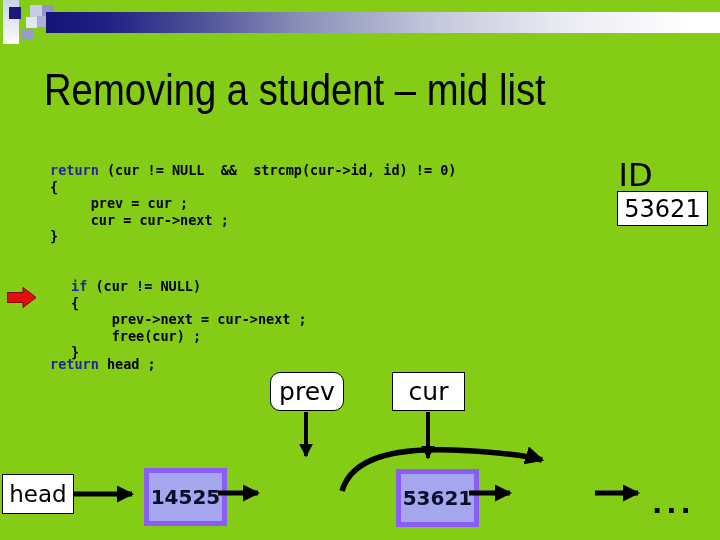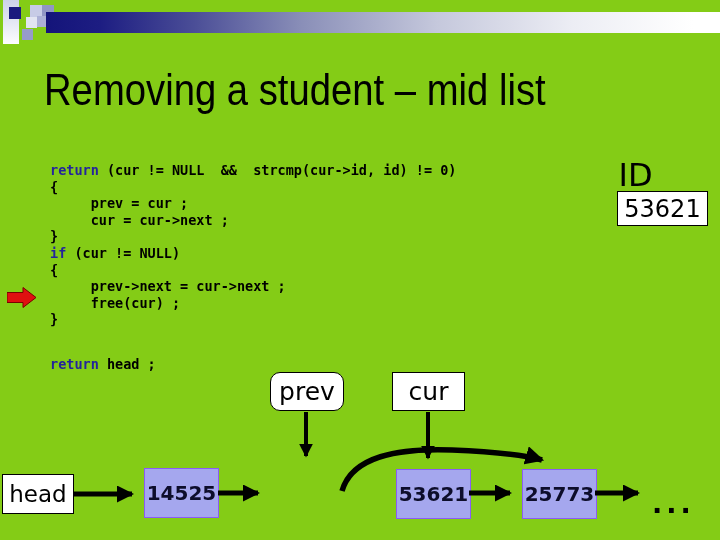--- a/index.html
+++ b/index.html
@@ -25,36 +25,36 @@
 
   
   .title { position:absolute; left:44px; top:64px; font-size:45px; color:#000;
            white-space:nowrap; transform:scaleX(.85); transform-origin:left top; }
 
   
   .code { position:absolute; left:50px; margin:0; color:#000;
           font-family:"DejaVu Sans Mono","Liberation Mono",monospace;
           font-weight:bold; font-size:13.5px; line-height:16.5px; white-space:pre; }
   .code .kw { color:var(--kw); }
-  .code1 { top:162px; } .code2 { top:245px; } .code3 { top:356px; }
+  .code1 { top:162px; } .code2 { top:278px;margin-left:21px; } .code3 { top:356px; }
 
   
   .labelbox { position:absolute; display:flex; align-items:center; justify-content:center;
               background:#fff; border:1px solid #000; color:#000;
               font-family:"DejaVu Sans",sans-serif; }
   .idlabel  { position:absolute; left:591px; top:156px; width:89px; text-align:center;
               font-size:32px; color:#000; font-family:"DejaVu Sans",sans-serif; }
   .idbox    { left:617px; top:191px; width:89px; height:33px; font-size:24px;
               border-width:1.5px; }
   .prevbox  { left:270px; top:372px; width:72px; height:37px; font-size:25px;border-radius:10px; }
   .curbox   { left:392px; top:372px; width:71px; height:37px; font-size:25px;text-align:center; }
   .headbox  { left:2px;   top:474px; width:70px; height:38px; font-size:23px;
               border-width:1.5px; }
   .node { position:absolute; width:73px; height:48px; background:var(--node);
-          border:1px solid #8b5cf6; display:flex; align-items:center; justify-content:center;
+          border:5px solid #8b5cf6; display:flex; align-items:center; justify-content:center;
           font-family:"DejaVu Sans",sans-serif; font-size:20px; font-weight:600; color:#0d0d2b; }
   .n1 { left:144px; top:468px; } .n2 { left:270px; top:468px; }
   .n3 { left:396px; top:469px; } .n4 { left:522px; top:469px; }
   .dots { position:absolute; left:652px; top:488px; font-size:27px; font-weight:700;
           letter-spacing:4px; color:#000; font-family:"DejaVu Sans",sans-serif; }
 
   .redarrow { position:absolute; left:7px; top:287px; }
   .overlay  { position:absolute; left:0; top:0; pointer-events:none; }
 </style>
 </head>
@@ -94,21 +94,20 @@
 
   <div class="idlabel">ID</div>
   <div class="labelbox idbox">53621</div>
 
   <div class="labelbox prevbox">prev</div>
   <div class="labelbox curbox">cur</div>
 
   <div class="labelbox headbox">head</div>
   <div class="node n1">14525</div>
   <div class="node n3">53621</div>
-  <div class="node n4">25773</div>
   <div class="dots">...</div>
 
   <svg class="overlay" width="720" height="540">
     <defs>
       <marker id="ah" markerWidth="3.4" markerHeight="3.4" refX="3" refY="1.7" orient="auto" markerUnits="strokeWidth">
         <path d="M0,0 L3.4,1.7 L0,3.4 Z" fill="#000"></path>
       </marker>
     </defs>
 
     <path d="M306,412 L306,456" stroke="#000" stroke-width="4" fill="none" marker-end="url(#ah)"></path>

